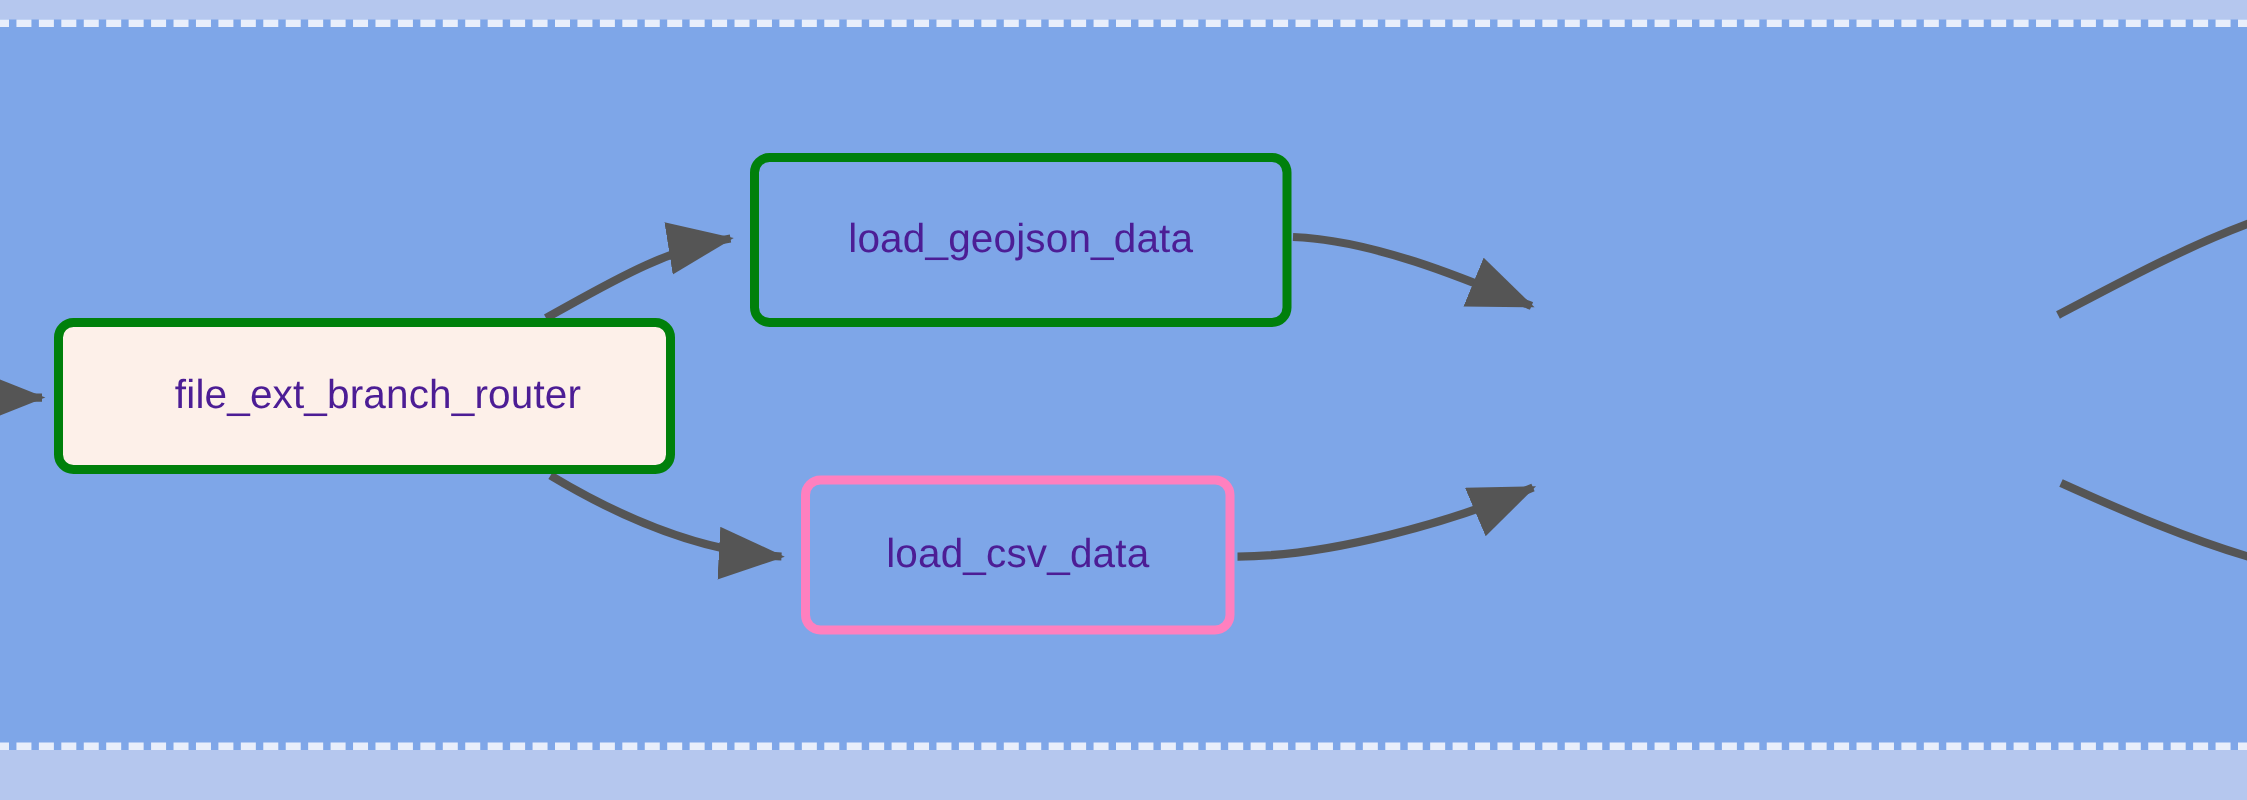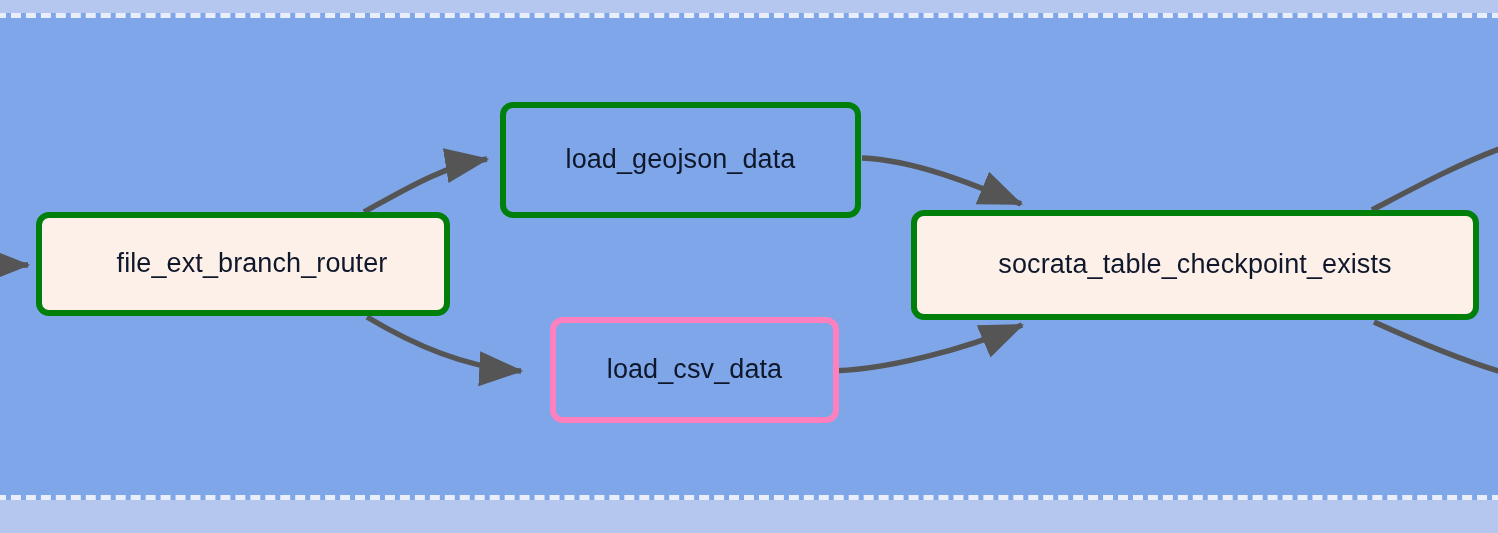--- a/index.html
+++ b/index.html
@@ -37,21 +37,21 @@
   .node {
     position: absolute;
     box-sizing: border-box;
     border-radius: 13px;
     display: flex;
     align-items: center;
     justify-content: center;
     text-align: center;
   }
   .node .label {
-    color: #0f172a;
+    color: #4c1d95;
     font-size: 27px;
     line-height: 1.1;
     letter-spacing: 0.1px;
     white-space: nowrap;
     padding: 0 16px;
   }
   
   #node-file_ext_branch_router {
     left: 36px;  top: 212px;  width: 414px;  height: 104px; padding-left: 18px;
   }
@@ -95,21 +95,18 @@
   </svg>
 
   <div class="node" id="node-file_ext_branch_router" style="border: 6px solid #00800b; background: #fdf0e9;">
     <span class="label">file_ext_branch_router</span>
   </div>
 
   <div class="node" id="node-load_geojson_data" style="border: 6px solid #00800b; background: #7ea6e8;">
     <span class="label">load_geojson_data</span>
   </div>
 
-  <div class="node" id="node-load_csv_data" style="border: 6px solid #ff80bf; background: #7ea6e8; margin-left: 16px;">
+  <div class="node" id="node-load_csv_data" style="border: 6px solid #ff80bf; background: #7ea6e8;">
     <span class="label">load_csv_data</span>
   </div>
 
-  <div class="node" id="node-socrata_table_checkpoint_exists" style="border: 6px solid #00800b; background: #fdf0e9;">
-    <span class="label">socrata_table_checkpoint_exists</span>
-  </div>
 
 </div>
 
 </body></html>

